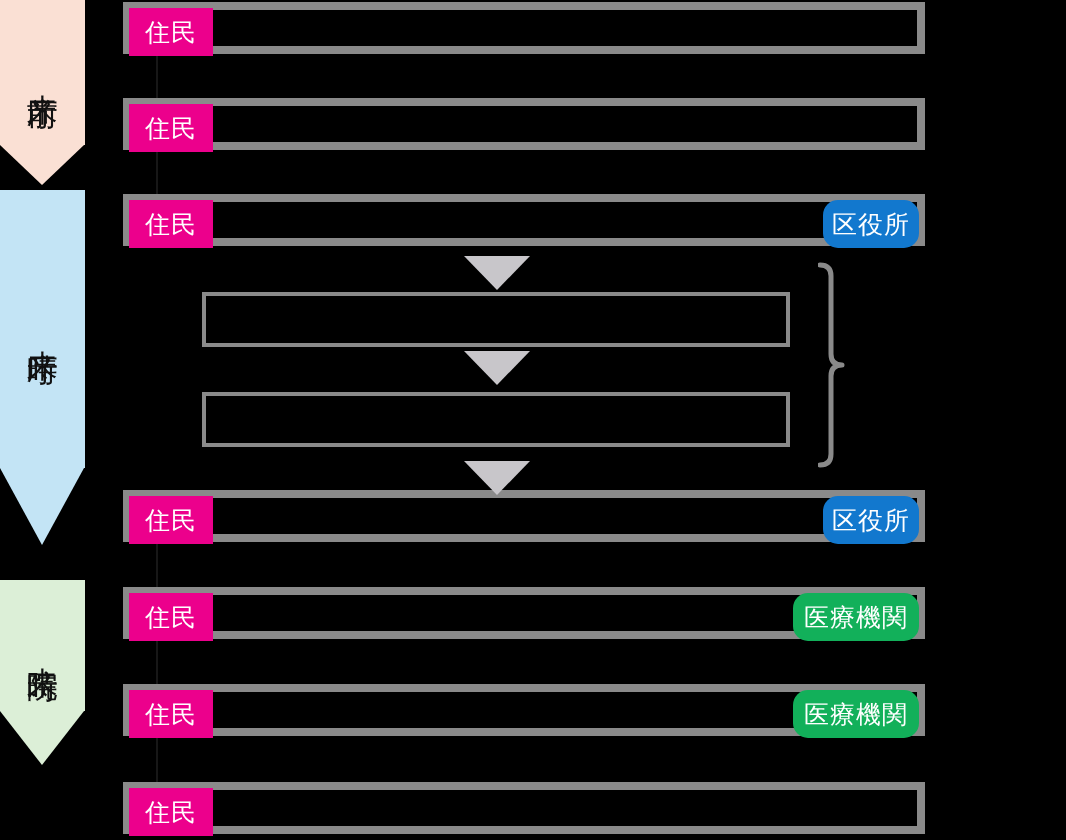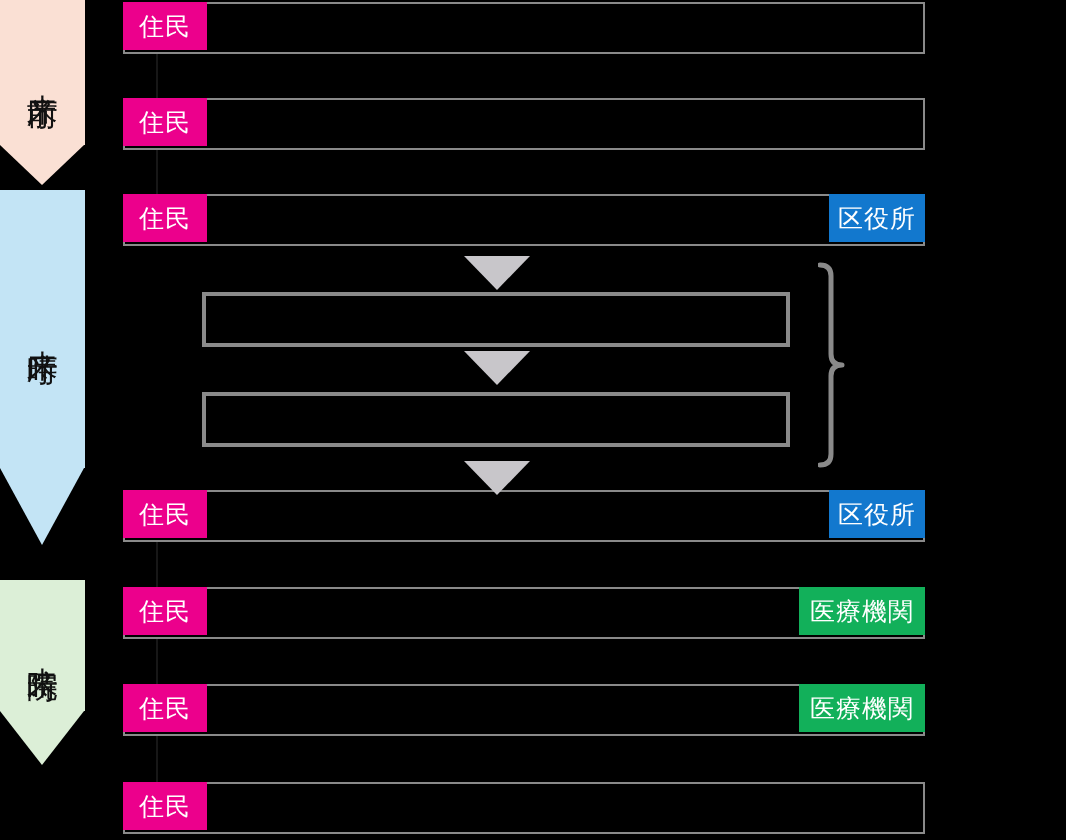--- a/index.html
+++ b/index.html
@@ -47,21 +47,21 @@
     letter-spacing: 2px;
     color: #111111;
     font-family: "DejaVu Sans", "Liberation Sans", sans-serif;
     white-space: nowrap;
   }
 
   
   .row {
     position: absolute;
     box-sizing: border-box;
-    border: 2px solid #fef9c3;
+    border: 8px solid #fef9c3;
     background: #000000;
   }
   .actor-badge {
     position: absolute;
     display: flex;
     align-items: center;
     justify-content: center;
     box-sizing: border-box;
     color: #ffffff;
     font-size: 25px;
@@ -69,20 +69,21 @@
     white-space: nowrap;
     font-family: "DejaVu Sans", "Liberation Sans", sans-serif;
   }
   .actor-left {
     left: -2px;
     top: -2px;
   }
   .actor-right {
     right: -2px;
     top: -2px;
+    border-radius: 15px;
   }
   .row-text {
     position: absolute;
     left: 96px;
     right: 96px;
     top: 0;
     bottom: 0;
     display: flex;
     align-items: center;
     color: #000000;

